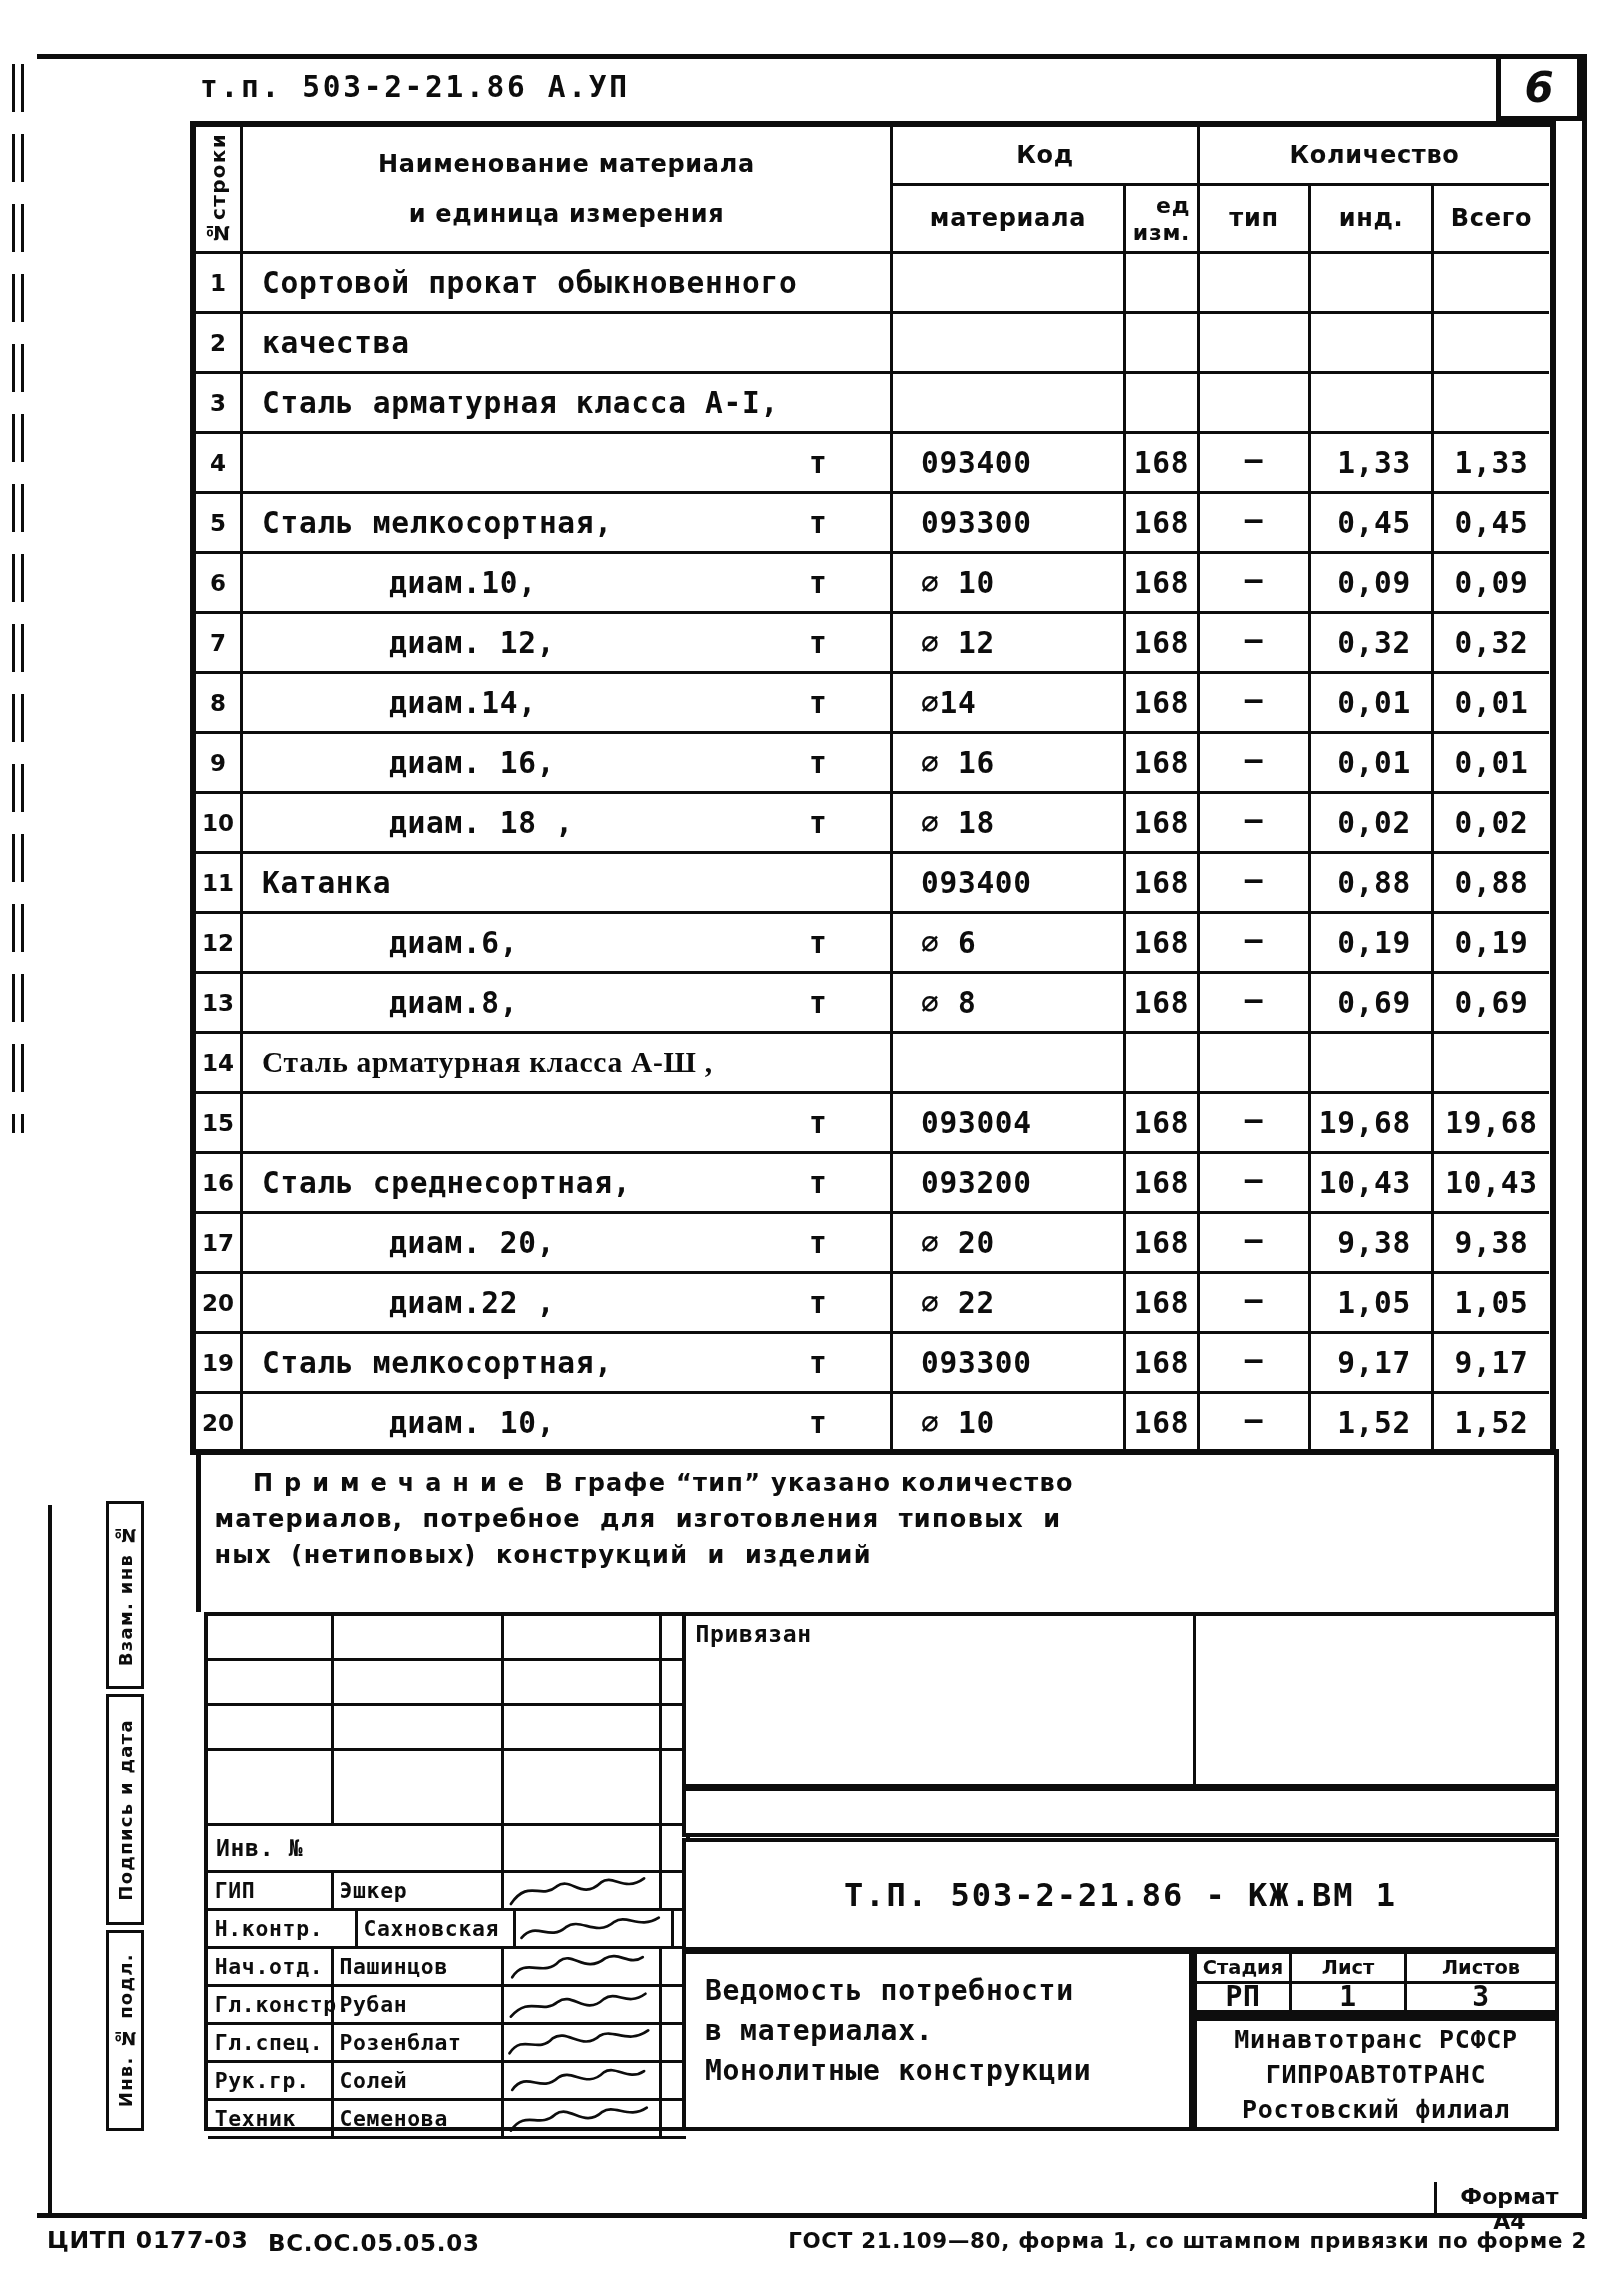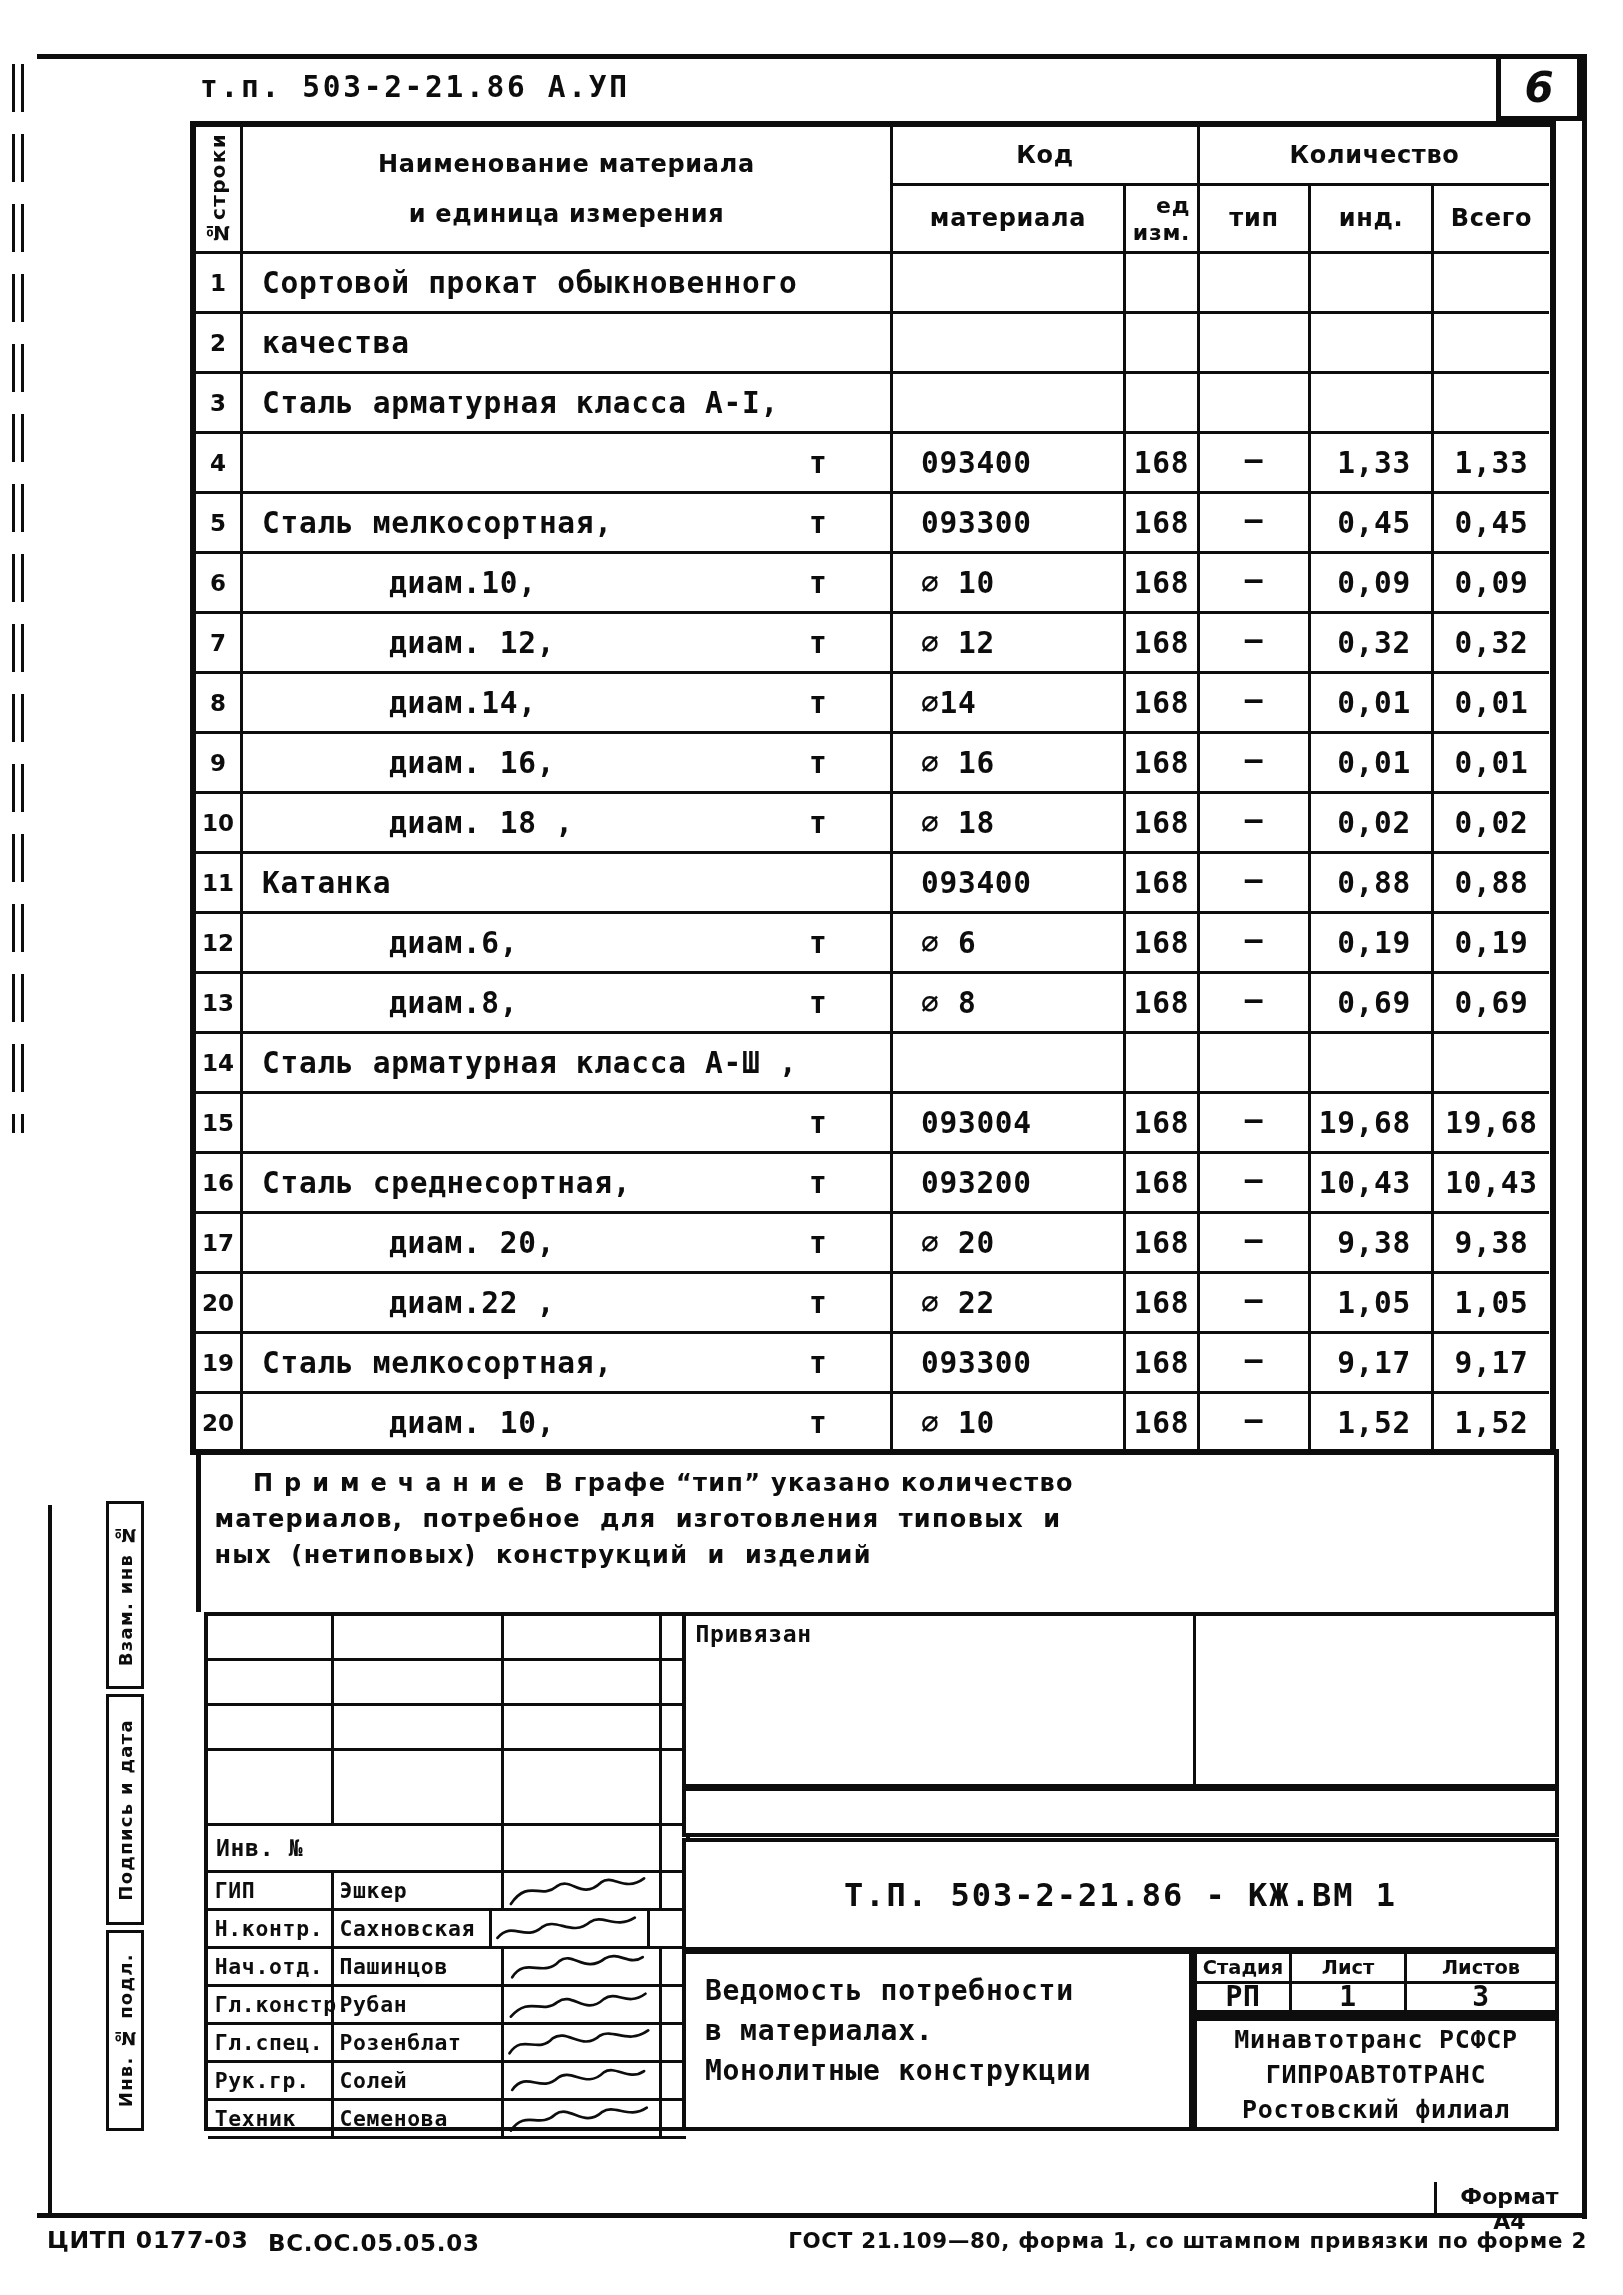--- a/index.html
+++ b/index.html
@@ -245,21 +245,21 @@
       <div class="tc c-name tw" style="grid-area: 15 / 2;">
         <span class="nm ind">диам.8,</span>
         <span class="unit">т</span>
       </div>
       <div class="tc c-code tw" style="grid-area: 15 / 3;">∅ 8</div>
       <div class="tc tw" style="grid-area: 15 / 4;">168</div>
       <div class="tc c-tip tw" style="grid-area: 15 / 5;">–</div>
       <div class="tc c-ind tw" style="grid-area: 15 / 6;">0,69</div>
       <div class="tc tw lastc" style="grid-area: 15 / 7;">0,69</div>
       <div class="tc c-num" style="grid-area: 16 / 1;">14</div>
-      <div class="tc c-name tw" style="grid-area: 16 / 2;">
+      <div class="tc c-name tw" style="grid-area: 16 / 2; font-family: Liberation Serif, serif;">
         <span class="nm">Сталь арматурная класса А-Ш ,</span>
         <span class="unit"></span>
       </div>
       <div class="tc c-code tw" style="grid-area: 16 / 3;"></div>
       <div class="tc tw" style="grid-area: 16 / 4;"></div>
       <div class="tc c-tip tw" style="grid-area: 16 / 5;"></div>
       <div class="tc c-ind tw" style="grid-area: 16 / 6;"></div>
       <div class="tc tw lastc" style="grid-area: 16 / 7;"></div>
       <div class="tc c-num" style="grid-area: 17 / 1;">15</div>
       <div class="tc c-name tw" style="grid-area: 17 / 2;">
@@ -376,21 +376,21 @@
           <div class="gc tw sig-role" style="width: 126px;">ГИП</div>
           <div class="gc tw sig-name" style="width: 170px;">Эшкер</div>
           <div class="gc sigcell" style="width: 158px;">
             <svg width="151" height="35" viewBox="0 0 220 52" style="overflow:visible">
               <path d="M8 46 C34 8 52 40 76 20 C98 4 112 42 142 14 C160 0 176 30 206 8" fill="none" stroke="#0d0d0d" stroke-width="4" stroke-linecap="round"></path>
             </svg>
           </div>
           <div class="gc fl"></div>
         </div>
         <div class="gr" style="height: 38px;">
-          <div class="gc tw sig-role" style="width: 126px;">Н.контр.</div>
+          <div class="gc tw sig-role" style="width: 150px;">Н.контр.</div>
           <div class="gc tw sig-name" style="width: 158px;">Сахновская</div>
           <div class="gc sigcell" style="width: 158px;">
             <svg width="151" height="35" viewBox="0 0 220 52" style="overflow:visible">
               <path d="M6 40 C28 14 46 46 72 24 C94 8 116 40 144 16 C162 4 182 28 210 10" fill="none" stroke="#0d0d0d" stroke-width="4" stroke-linecap="round"></path>
             </svg>
           </div>
           <div class="gc fl"></div>
         </div>
         <div class="gr" style="height: 38px;">
           <div class="gc tw sig-role" style="width: 126px;">Нач.отд.</div>

